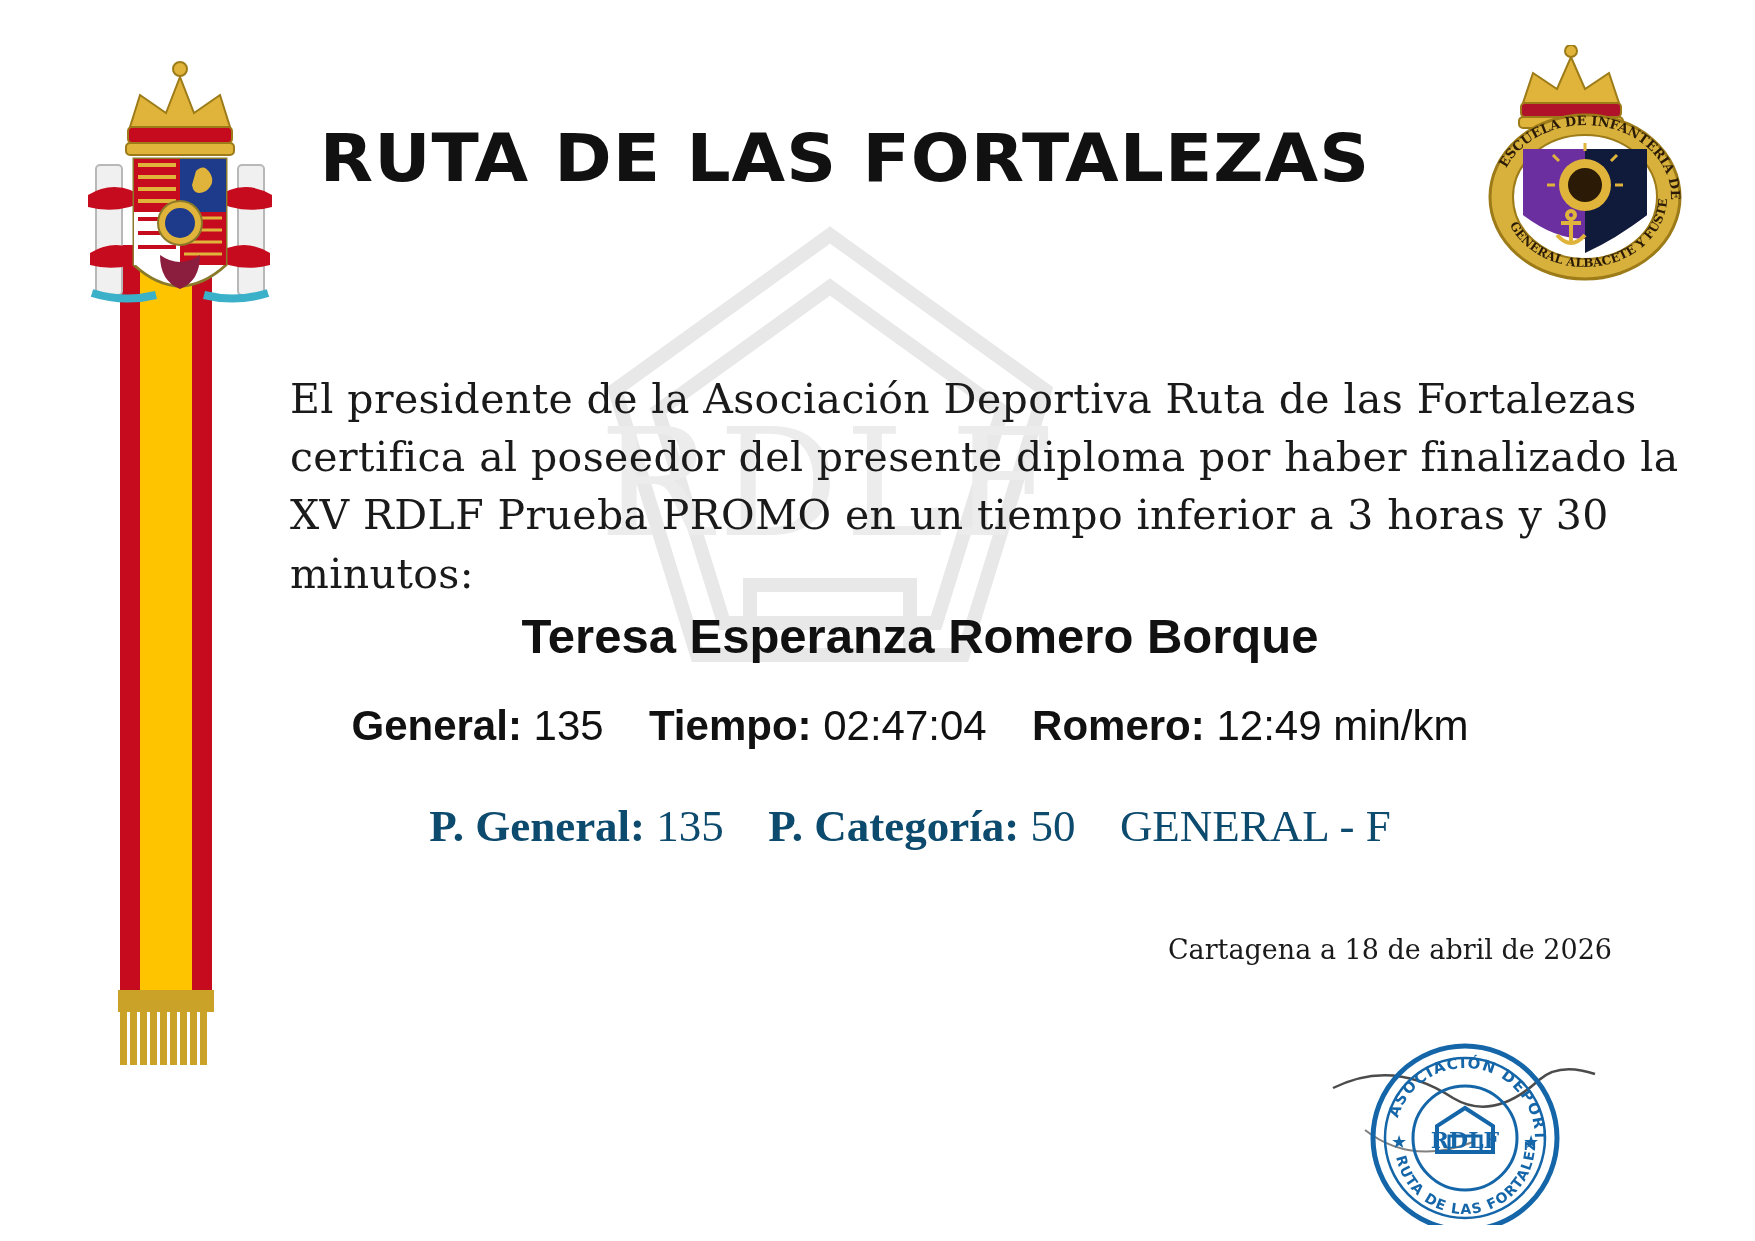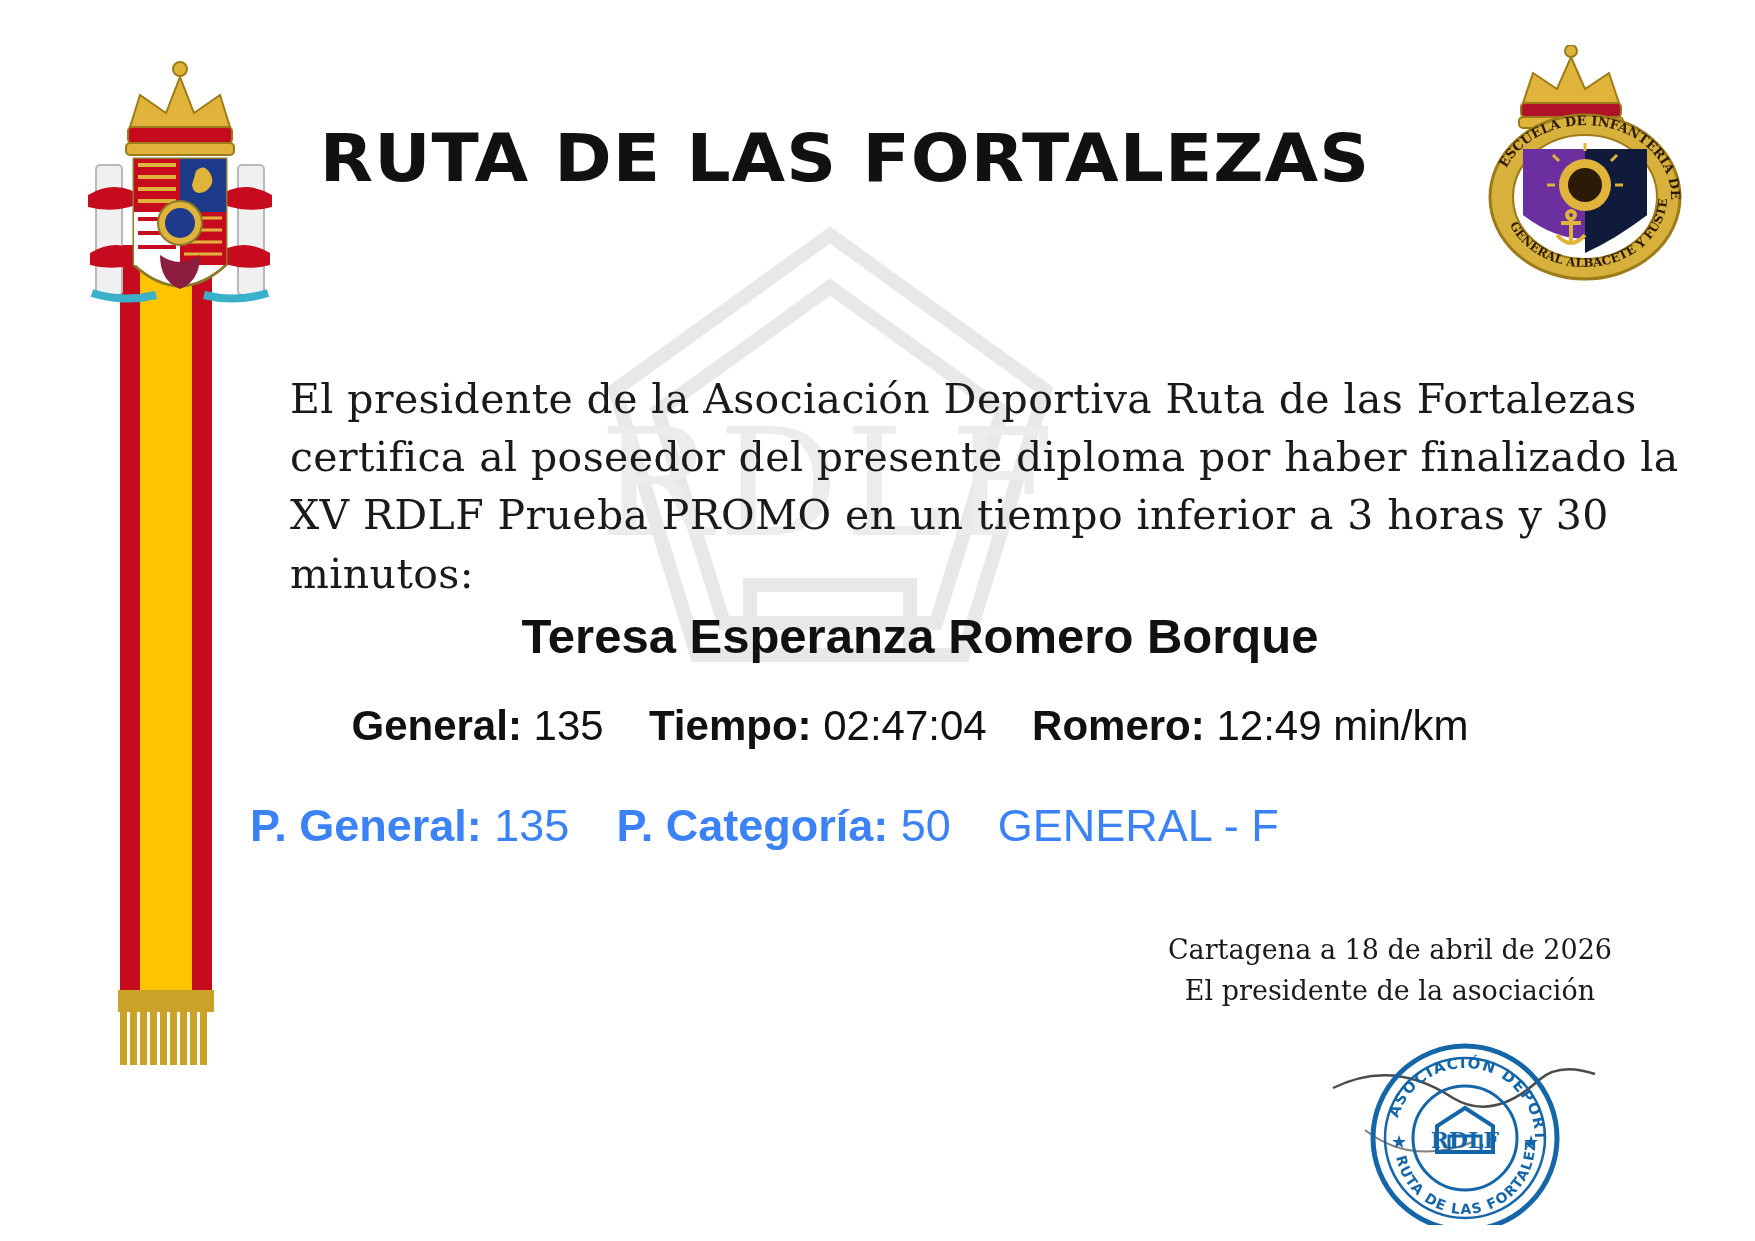--- a/index.html
+++ b/index.html
@@ -111,24 +111,24 @@
     z-index: 3;
     white-space: nowrap;
   }
 
   
   .results-2 {
     position: absolute;
     left: 250px;
     top: 800px;
     width: 1320px;
-    text-align: left;
-    font-family: Liberation Sans, sans-serif;
+    text-align: center;
+    font-family: Liberation Serif, serif;
     font-size: 45px;
-    color: #3b82f6;
+    color: #0c4a6e;
     z-index: 3;
     white-space: nowrap;
   }
 
   .lbl { font-weight: bold; }
   .val { font-weight: normal; margin-top: 42px; }
   .gap { display: inline-block; width: 22px; }
 
   
   .signature-block {
@@ -296,21 +296,20 @@
     <span class="val">135</span>
     <span class="gap"></span>
     <span class="lbl">P. Categoría:</span>
     <span class="val">50</span>
     <span class="gap"></span>
     <span class="val">GENERAL - F</span>
   </div>
 
   <div class="signature-block">
     <div>Cartagena a 18 de abril de 2026</div>
-    <div>El presidente de la asociación</div>
   </div>
 
   <div class="stamp">
     <svg viewBox="0 0 280 215" width="280" height="215" aria-hidden="true">
 
       <path d="M8 78 q60 -30 120 10 q40 24 86 -18 q20 -18 56 -6" fill="none" stroke="#2b2b2b" stroke-width="2.5" opacity="0.85"></path>
       <path d="M40 120 q46 36 108 12" fill="none" stroke="#2b2b2b" stroke-width="2" opacity="0.6"></path>
 
       <g transform="translate(140,128)">
         <circle r="92" fill="none" stroke="#1466A8" stroke-width="5"></circle>

